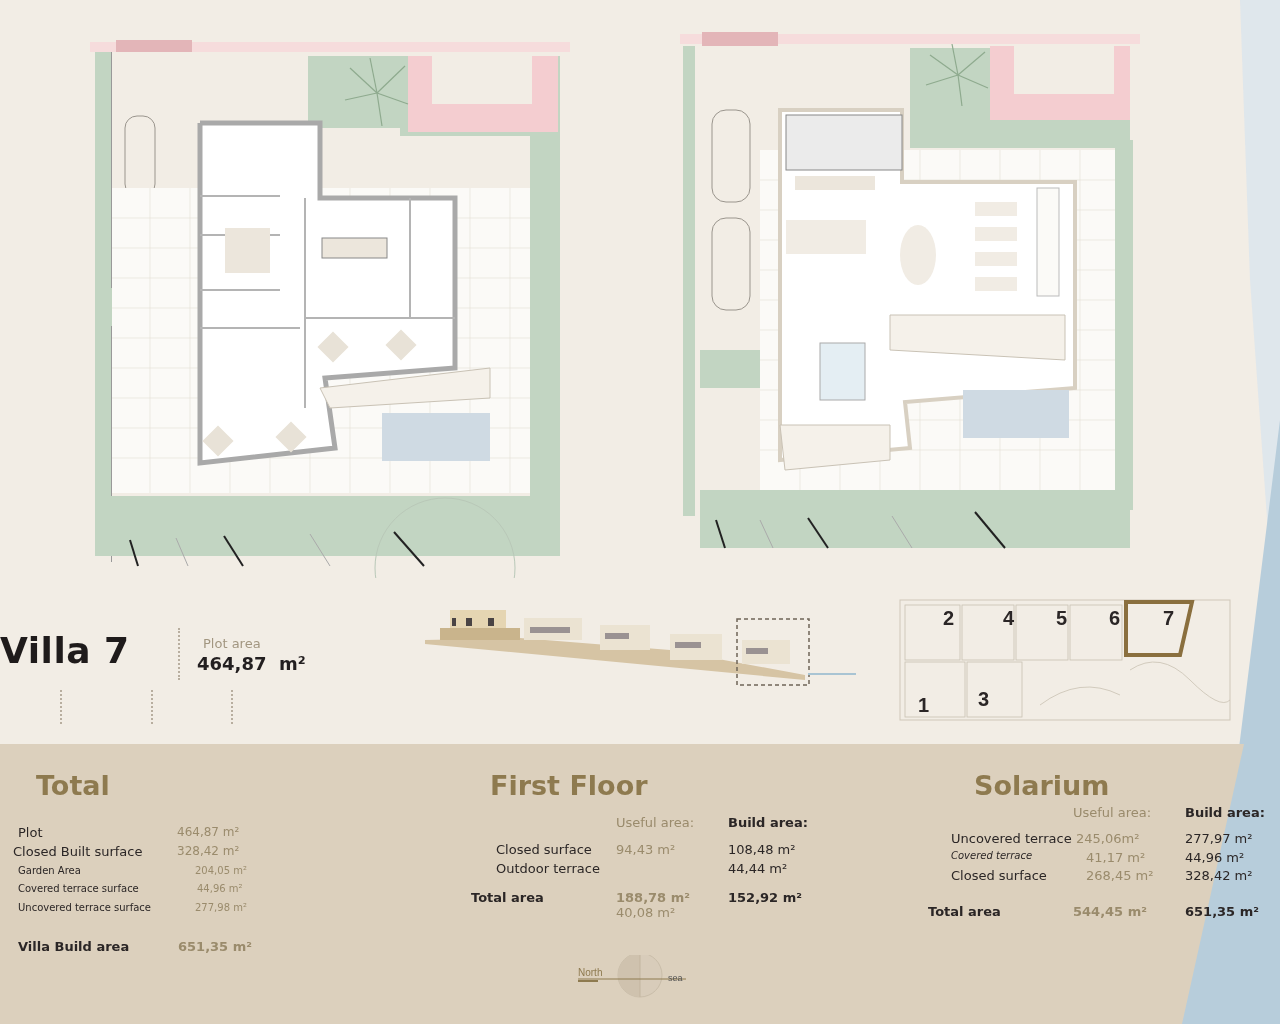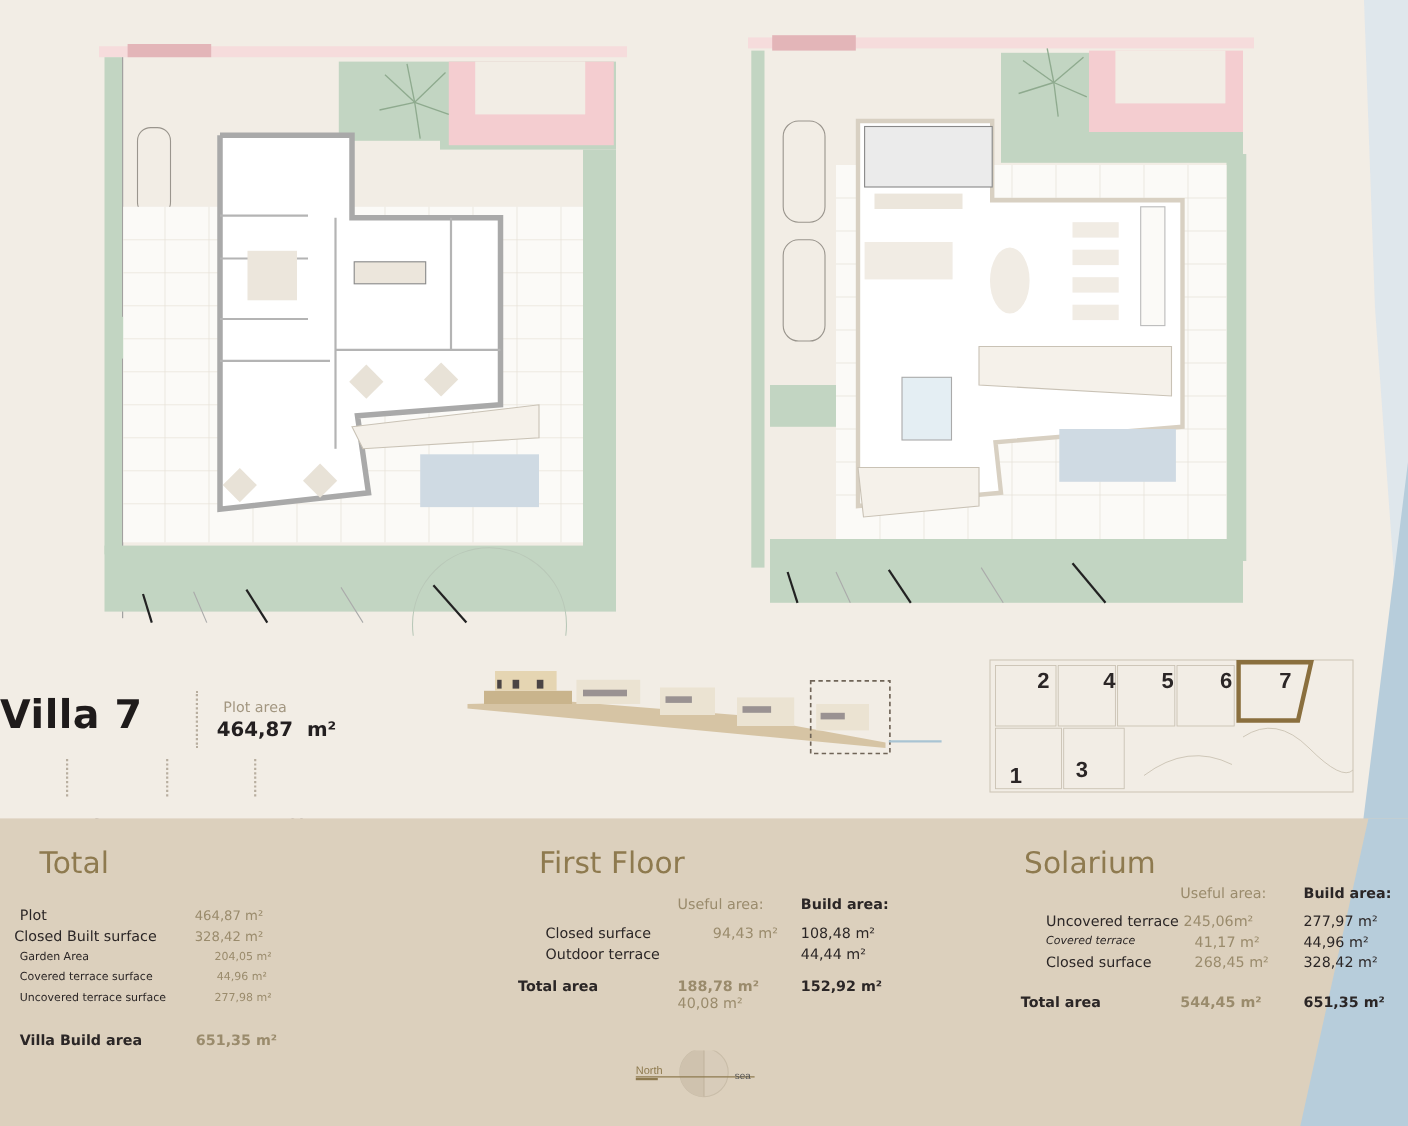--- a/index.html
+++ b/index.html
@@ -34,21 +34,21 @@
 
   
   #elevation { position: absolute; left: 420px; top: 600px; width: 440px; height: 100px; }
   #site-map { position: absolute; left: 890px; top: 590px; width: 350px; height: 140px; }
 
   
   .band {
     position: absolute; left: 0; top: 744px; width: 1280px; height: 280px;
     background: #dcd0bd;
   }
-  .sec-title { position: absolute; font-size: 27px; font-weight: normal; color: #8e7a4f; text-align: right; }
+  .sec-title { position: absolute; font-size: 27px; font-weight: bold; color: #8e7a4f; text-align: right; }
   .lbl { position: absolute; color: #2b2626; white-space: nowrap; }
   .val { position: absolute; color: #9a8b6c; white-space: nowrap; }
   .valdark { position: absolute; color: #2b2626; white-space: nowrap; }
   .bold { font-weight: bold; }
   .hdr-useful { position: absolute; font-size: 13px; color: #9a8b6c; }
   .hdr-build { position: absolute; font-size: 13px; color: #2b2626; font-weight: bold; }
 
   .compass { position: absolute; left: 576px; top: 955px; width: 120px; height: 50px; }
 </style>
 </head>
@@ -335,30 +335,30 @@
 <div class="val" style="left:197px; top:883px; font-size:10px;">44,96  m²</div>
 <div class="lbl" style="left:18px; top:902px; font-size:10px;">Uncovered terrace surface</div>
 <div class="val" style="left:195px; top:902px; font-size:10px;">277,98 m²</div>
 <div class="lbl bold" style="left:18px; top:939px; font-size:13px;">Villa Build area</div>
 <div class="val bold" style="left:178px; top:939px; font-size:13px;">651,35 m²</div>
 
 <div class="sec-title" style="left:490px; top:770px;">First Floor</div>
 <div class="hdr-useful" style="left:616px; top:815px;">Useful  area:</div>
 <div class="hdr-build" style="left:728px; top:815px;">Build area:</div>
 <div class="lbl" style="left:496px; top:842px; font-size:13px;">Closed surface</div>
-<div class="val" style="left:616px; top:842px; font-size:13px;margin-left:32px;">94,43 m²</div>
+<div class="val" style="left:616px; top:842px; font-size:13px;">94,43 m²</div>
 <div class="valdark" style="left:728px; top:842px; font-size:13px;">108,48 m²</div>
 <div class="lbl" style="left:496px; top:861px; font-size:13px;">Outdoor terrace</div>
 <div class="val" style="left:616px; top:861px; font-size:13px;margin-top:44px;">40,08 m²</div>
 <div class="valdark" style="left:728px; top:861px; font-size:13px;">44,44  m²</div>
 <div class="lbl bold" style="left:471px; top:890px; font-size:13px;">Total area</div>
 <div class="val bold" style="left:616px; top:890px; font-size:13px;">188,78 m²</div>
 <div class="valdark bold" style="left:728px; top:890px; font-size:13px;">152,92 m²</div>
 
-<div class="sec-title" style="left:931px; top:770px;">Solarium</div>
+<div class="sec-title" style="left:974px; top:770px;">Solarium</div>
 <div class="hdr-useful" style="left:1073px; top:805px;">Useful  area:</div>
 <div class="hdr-build" style="left:1185px; top:805px;">Build area:</div>
 <div class="lbl" style="left:951px; top:831px; font-size:13px;">Uncovered terrace</div>
 <div class="val" style="left:1076px; top:831px; font-size:13px;">245,06m²</div>
 <div class="valdark" style="left:1185px; top:831px; font-size:13px;">277,97 m²</div>
 <div class="lbl" style="left:951px; top:850px; font-size:10px;font-style:italic;">Covered terrace</div>
 <div class="val" style="left:1086px; top:850px; font-size:13px;">41,17 m²</div>
 <div class="valdark" style="left:1185px; top:850px; font-size:13px;">44,96  m²</div>
 <div class="lbl" style="left:951px; top:868px; font-size:13px;">Closed surface</div>
 <div class="val" style="left:1086px; top:868px; font-size:13px;">268,45 m²</div>

